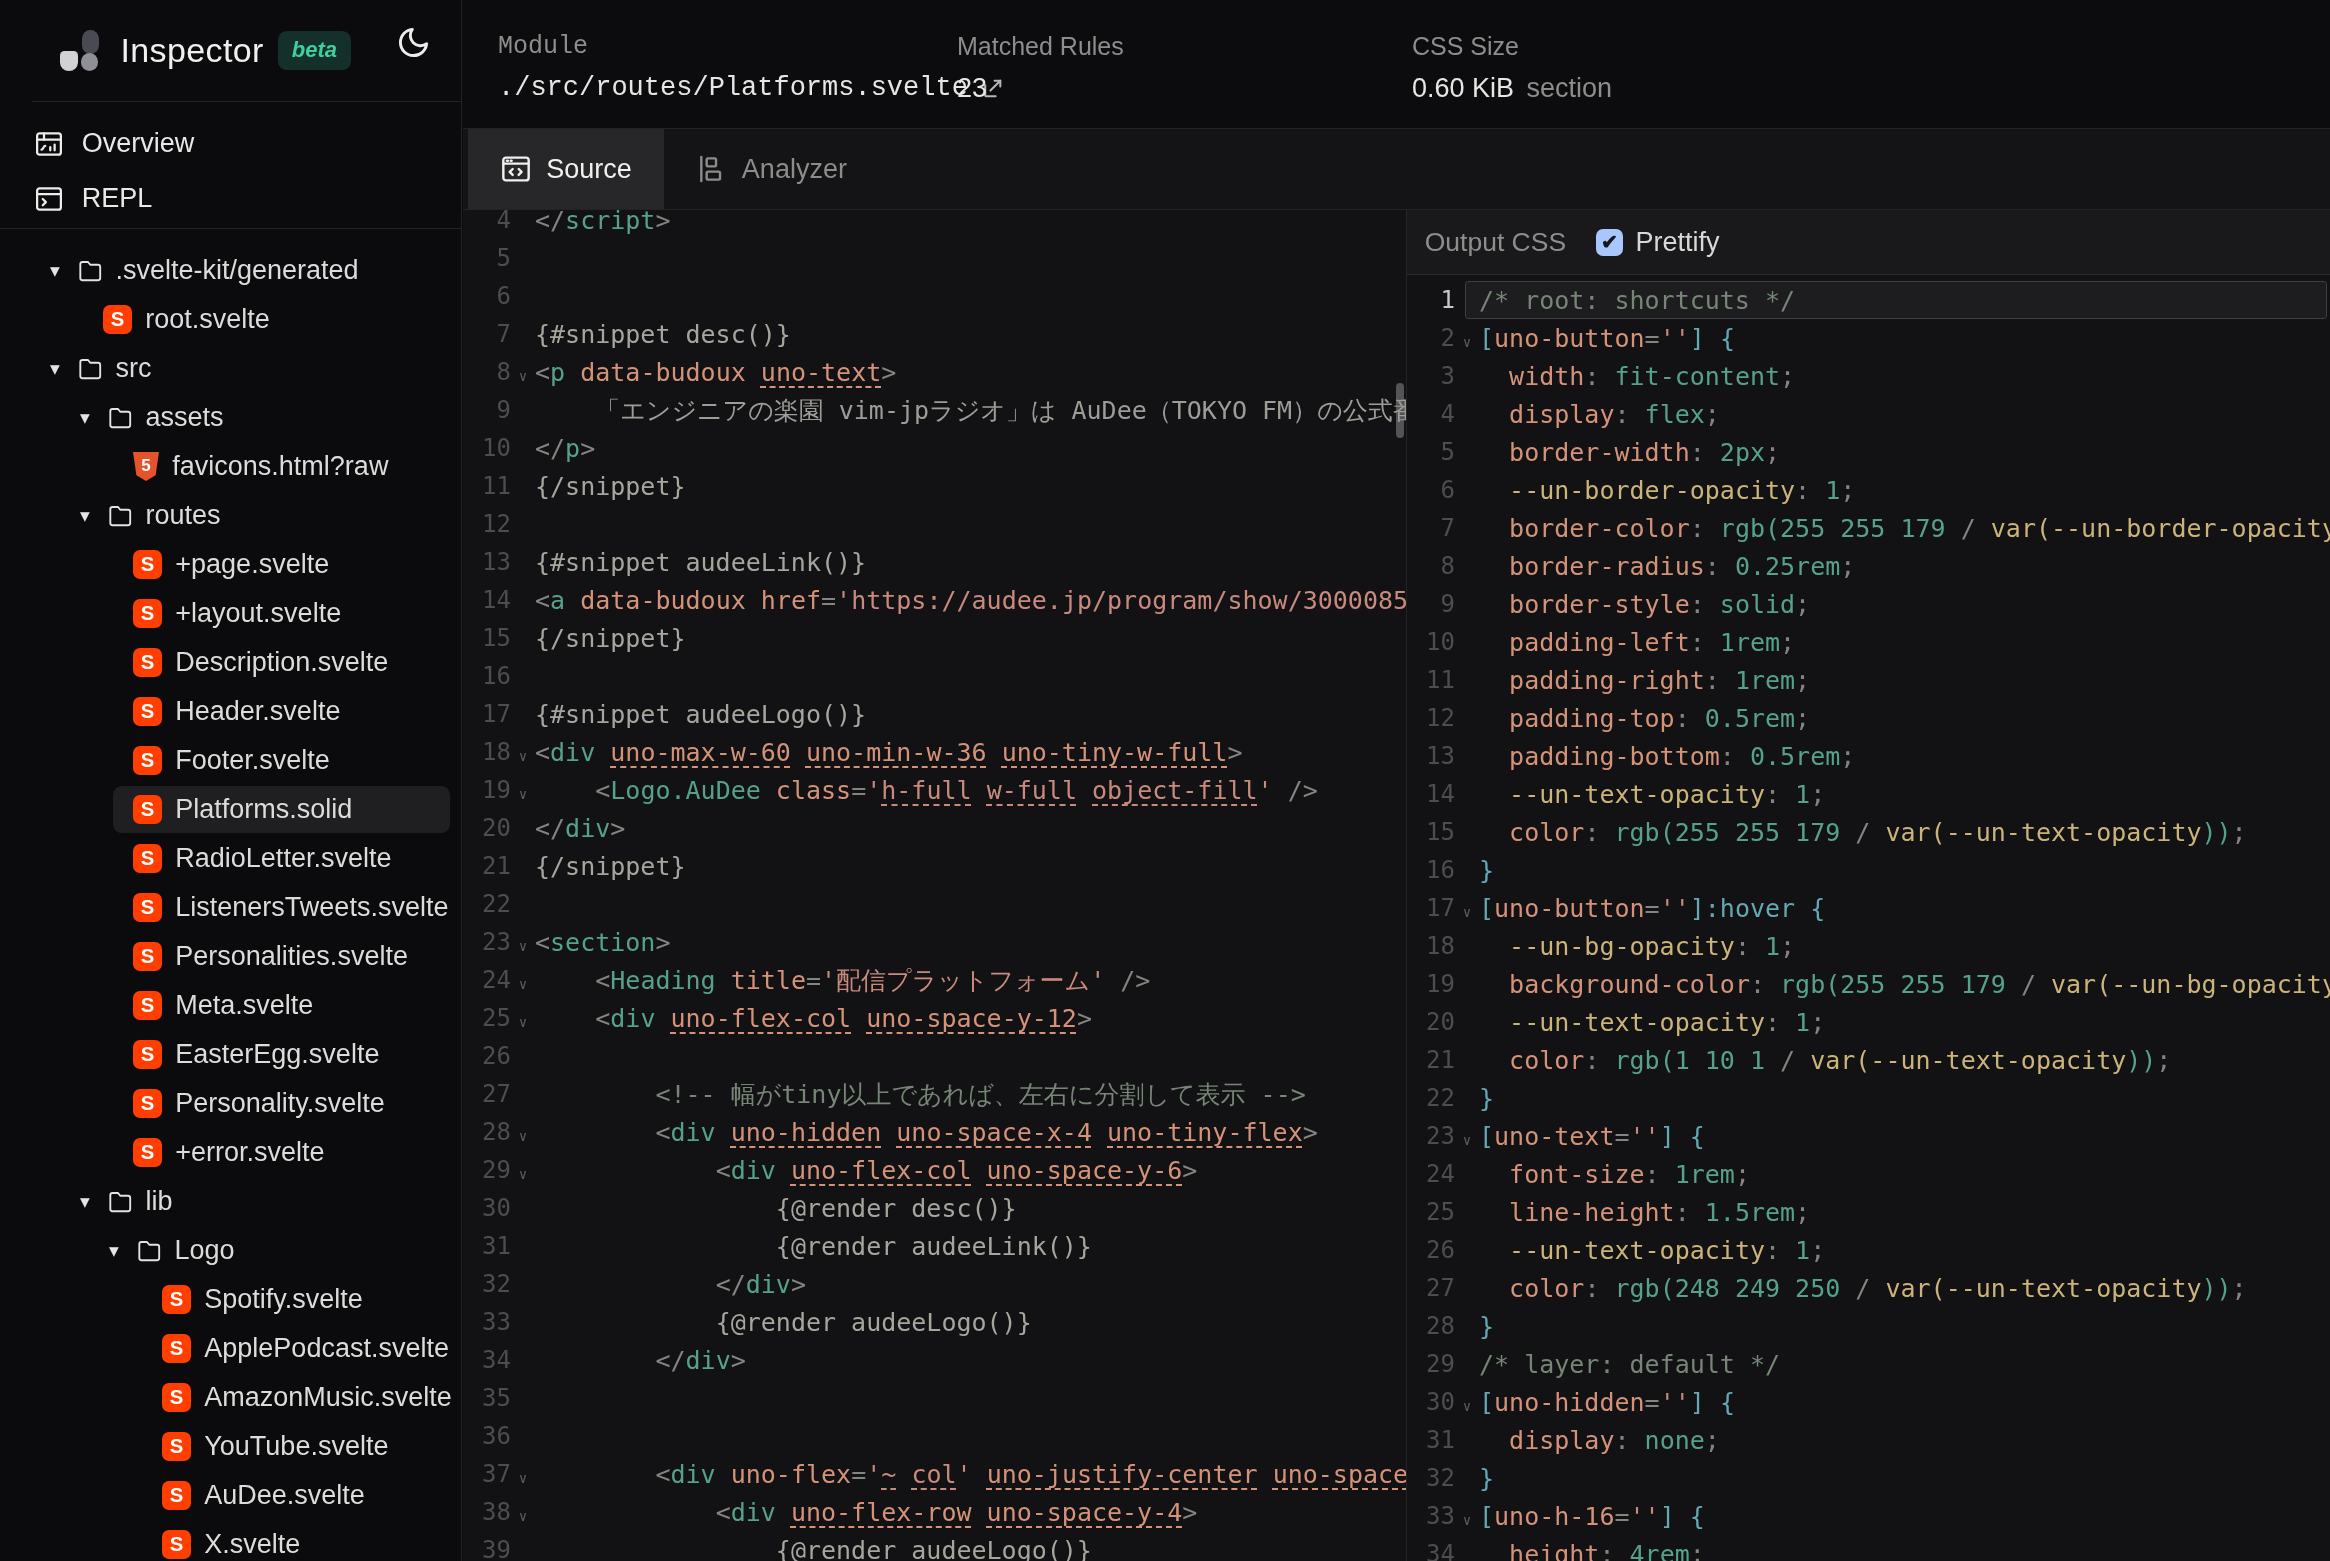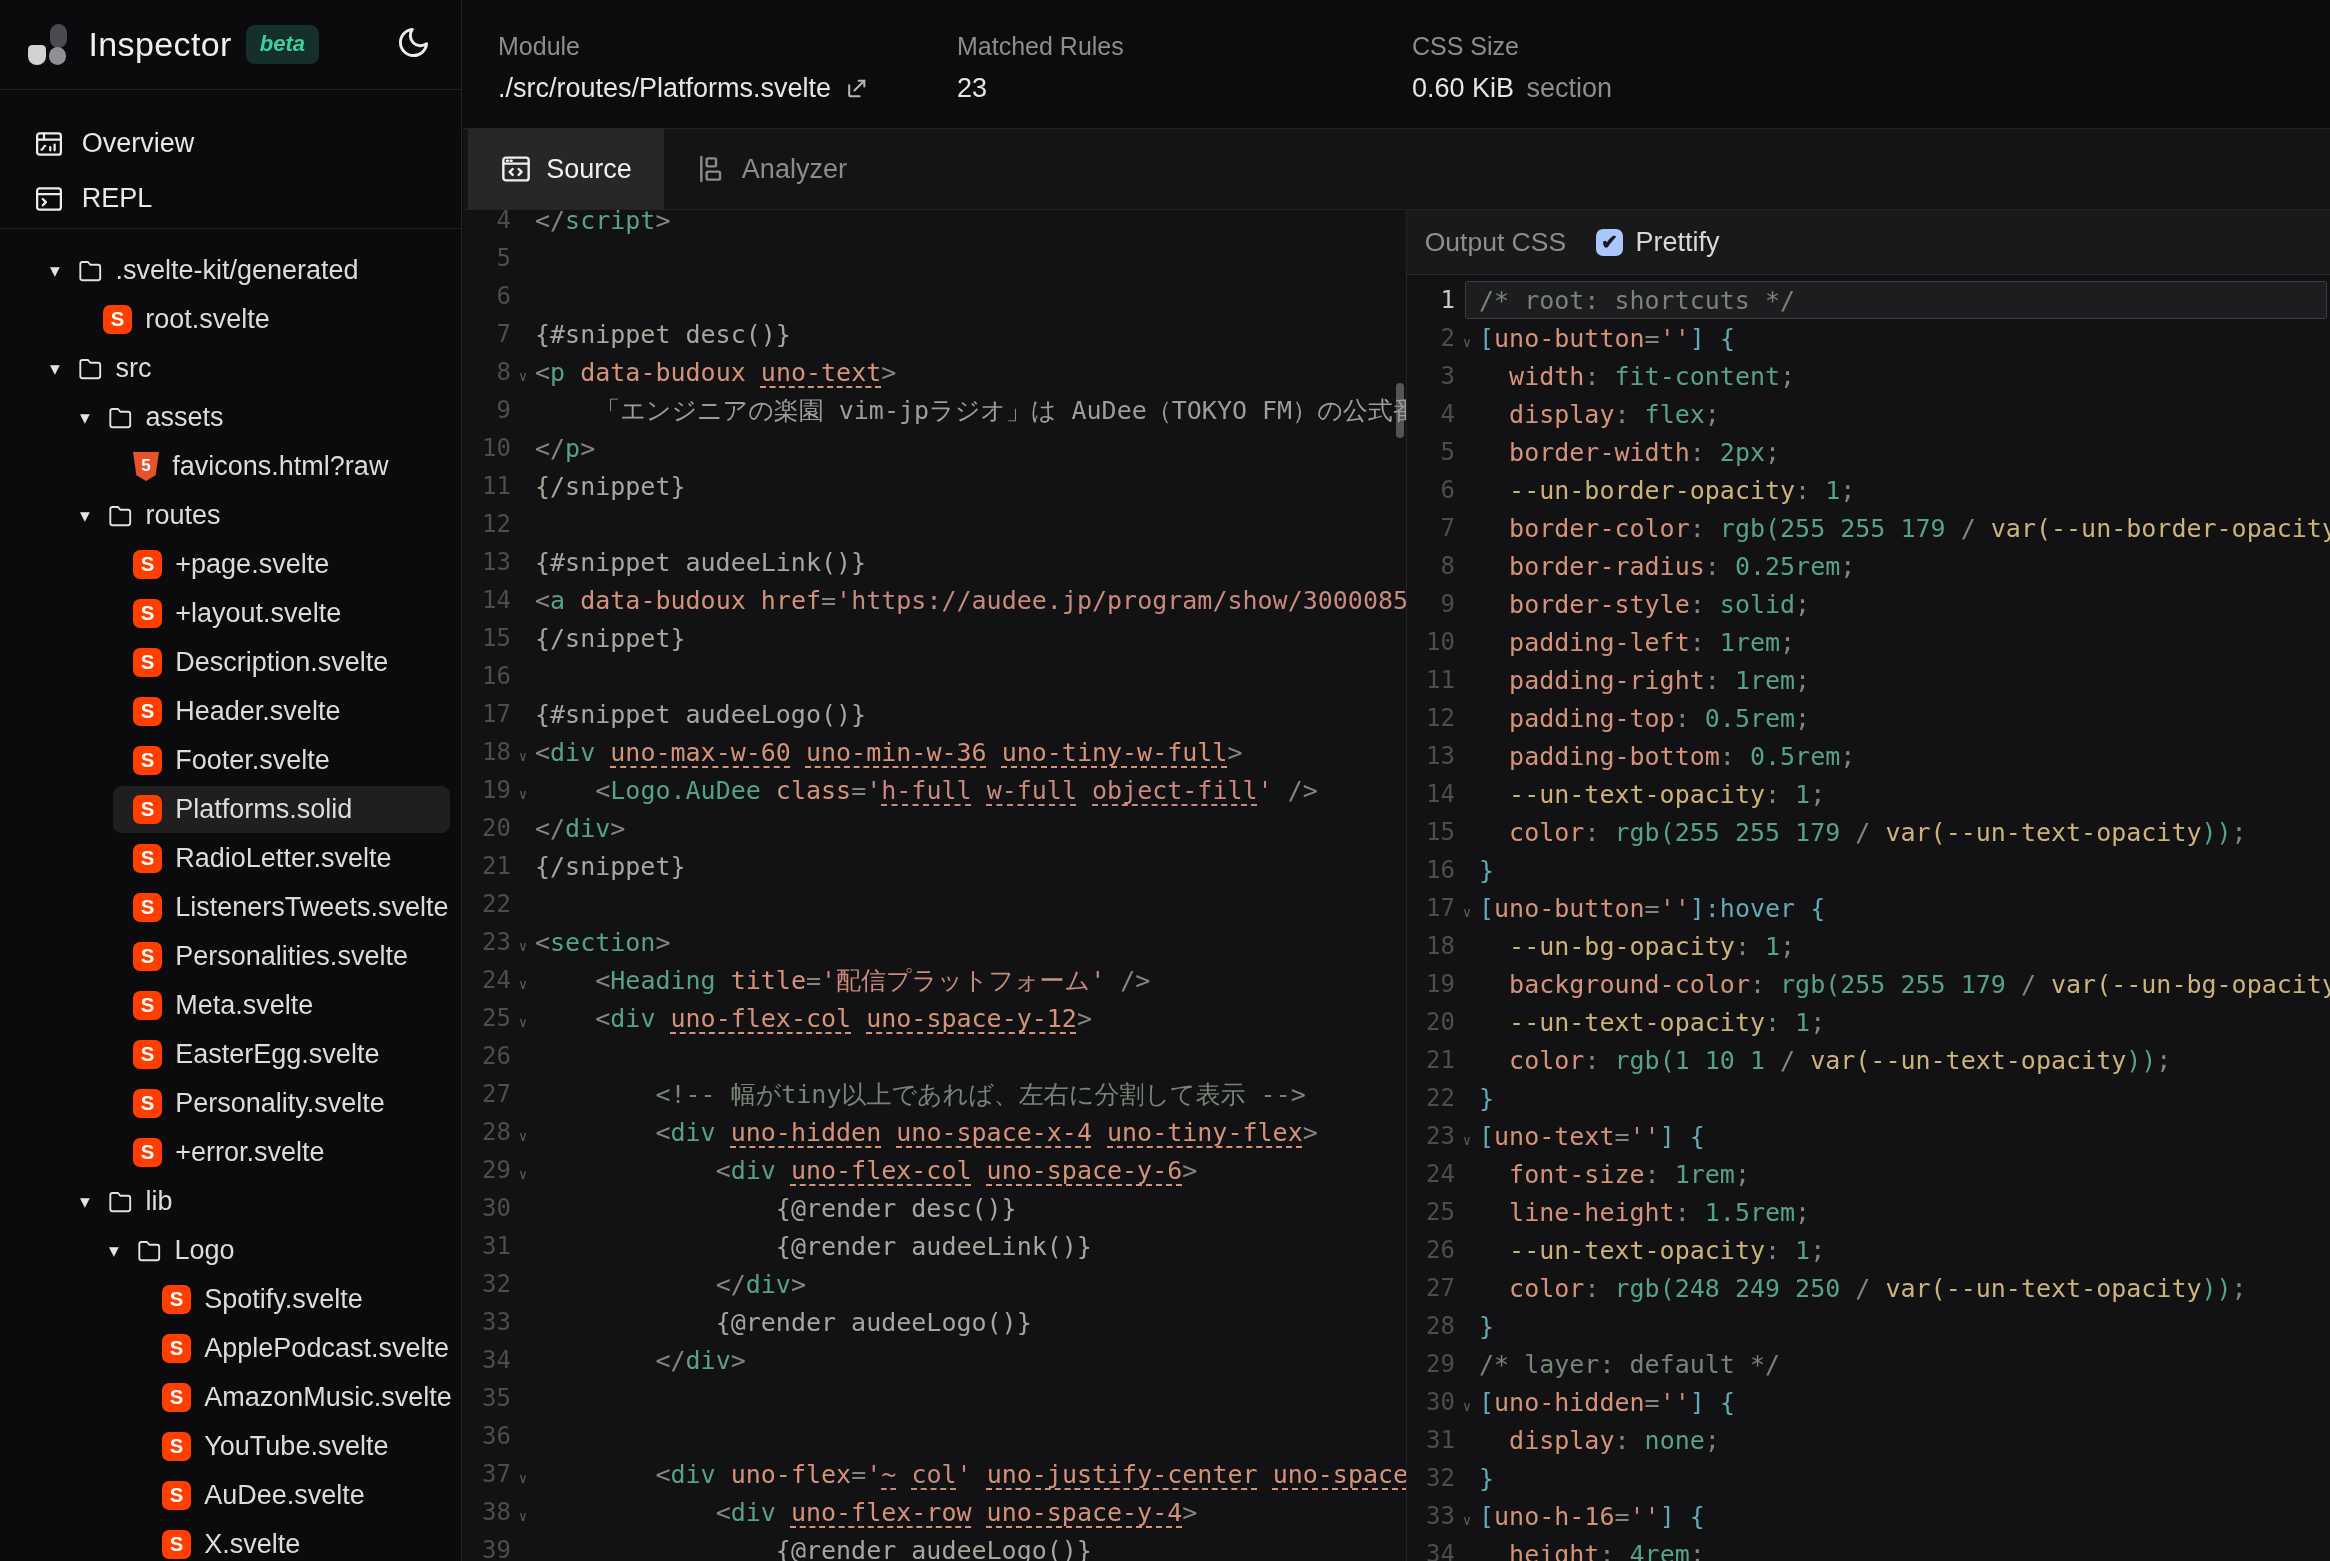--- a/index.html
+++ b/index.html
@@ -3,22 +3,22 @@
 <meta charset="utf-8">
 <style>
   * { box-sizing: border-box; margin: 0; padding: 0; }
   html,body { width:2330px; height:1562px; background:#0c0c0e; overflow:hidden;
     font-family:"Liberation Sans", sans-serif; }
   .page { position:relative; width:2330px; height:1562px; background:#0c0c0e; }
 
   
   .sidebar { position:absolute; left:0; top:0; width:462px; height:1562px;
     background:#0b0b0d; border-right:0.9px solid #242427; }
-  .logo-row { position:relative; height:90px; border-bottom:0.9px solid #232326;
-    display:flex; align-items:center; }
+  .logo-row { position:relative; height:102px; border-bottom:0.9px solid #232326;
+    display:flex; align-items:center;margin-left:32px; }
   .logo-mark { position:relative; width:41px; height:41px; margin-left:28px; }
   .logo-mark .lm-a { position:absolute; right:1.8px; top:0; width:17.7px; height:24px; border-radius:8.8px; background:#4a4a52; }
   .logo-mark .lm-b { position:absolute; left:0; bottom:0; width:17.7px; height:20.3px; border-radius:4.4px 4.4px 8.8px 8.8px; background:#d2d2d4; }
   .logo-mark .lm-c { position:absolute; right:2.7px; bottom:0; width:17.7px; height:17.7px; border-radius:50%; background:#8f8f96; }
   .logo-title { margin-left:19.4px; font-size:34px; font-weight:500; color:#f0f0ee; letter-spacing:0.4px; }
   .beta-badge { margin-left:14px; font-size:22px; font-style:italic; font-weight:600; color:#3ecf9c;
     background:#152f2a; padding:5.3px 14px 7px; border-radius:8.8px; }
   .moon-btn { position:absolute; right:30px; top:25px; width:35px; height:35px; cursor:pointer; }
   .nav { position:absolute; top:86px; left:0; right:0; height:143px; border-bottom:0.9px solid #232326; padding-top:17.7px; }
   .nav-item { display:flex; align-items:flex-end; height:55px; padding-left:34px; gap:17.7px; cursor:pointer; }
@@ -37,21 +37,21 @@
   .trow .hl { position:absolute; top:0.9px; bottom:0.9px; right:10.6px; background:#1f1f22; border-radius:8.8px; z-index:0; }
   .trow > * { position:relative; z-index:1; }
 
   
   .main { position:absolute; left:463px; top:0; right:0; bottom:0; }
   .topbar { position:absolute; left:0; top:0; right:0; height:128px; background:#0c0c0e; }
   .stat { position:absolute; top:32px; }
   .stat .stat-label { font-size:25px; color:#8d8d8b; }
   .stat .stat-value { margin-top:12.4px; font-size:27px; color:#e6e6e4; display:flex; align-items:center; gap:12.4px; }
   .stat .suffix { color:#8d8d8b; }
-  #stat-module { left:35px; } #stat-rules { left:494px; } #stat-size { left:949px; }
+  #stat-module { left:35px;font-family:Liberation Mono, monospace; } #stat-rules { left:494px; } #stat-size { left:949px; }
 
   .tabbar { position:absolute; left:0; top:128px; right:0; height:82px; background:#141416;
     border-top:0.9px solid #232326; border-bottom:0.9px solid #232326; display:flex; padding-left:5.3px; }
   .tab { display:flex; align-items:center; gap:14px; padding:12px 32px; font-size:27px; color:#8c8c8a; cursor:pointer; }
   .tab.active { background:#27272a; color:#f0f0ee; }
 
   
   .editor { position:absolute; left:0; top:210px; width:943px; bottom:0; background:#121214; overflow:hidden; }
   #source-code { position:absolute; top:-8.8px; left:0; right:0; }
   .output { position:absolute; left:943px; top:210px; right:0; bottom:0; background:#121214; border-left:0.9px solid #242427; }

